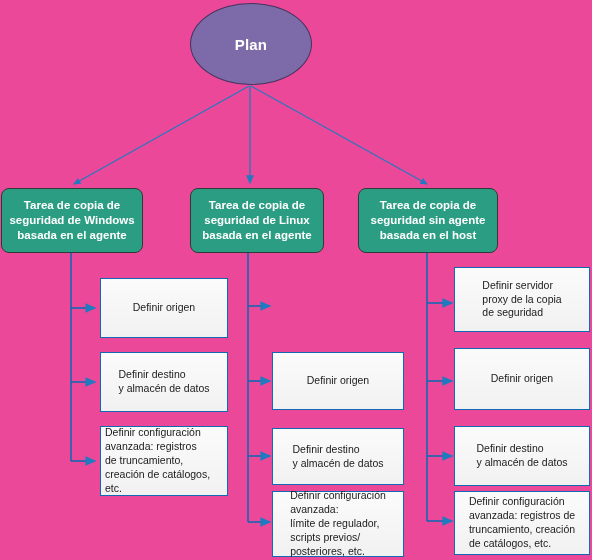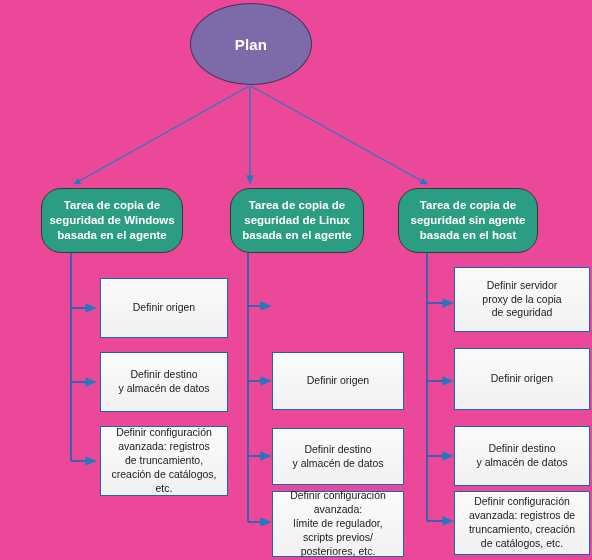--- a/index.html
+++ b/index.html
@@ -48,51 +48,49 @@
     font-size: 15px;
     font-weight: bold;
     letter-spacing: .2px;
   }
 
   
   .branch-node {
     position: absolute;
     width: 142px;
     height: 65px;
-    border-radius: 20px;
+    border-radius: 8px;
     background: #2a9d82;
     border: 1px solid #2f3b37;
     display: flex;
     align-items: center;
     justify-content: center;
     text-align: center;
     box-sizing: border-box;
     padding: 0 5px;
-    margin-left: 40px;
   }
   .branch-node .branch-label {
     color: #ffffff;
     font-size: 11.5px;
     font-weight: bold;
     line-height: 1.28;
     white-space: pre-line;
   }
   #branch-0 { left: 1px;   top: 188px; }
   #branch-1 { left: 190px; top: 188px; width: 134px; }
   #branch-2 { left: 358px; top: 188px; width: 140px; }
 
   
   .leaf-box {
     position: absolute;
     background: linear-gradient(180deg, #fbfbfb 0%, #f1f1f1 100%);
     border: 1.5px solid #1268b3;
     display: flex;
     align-items: center;
     justify-content: center;
-    text-align: center;
     box-sizing: border-box;
     padding: 0 4px;
   }
   .leaf-box .leaf-label {
     color: #1a1a1a;
     font-size: 10.5px;
     line-height: 1.32;
     white-space: pre-line;
   }
 </style>

